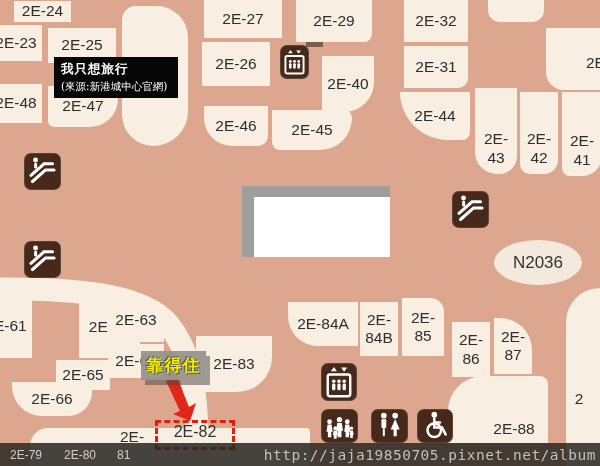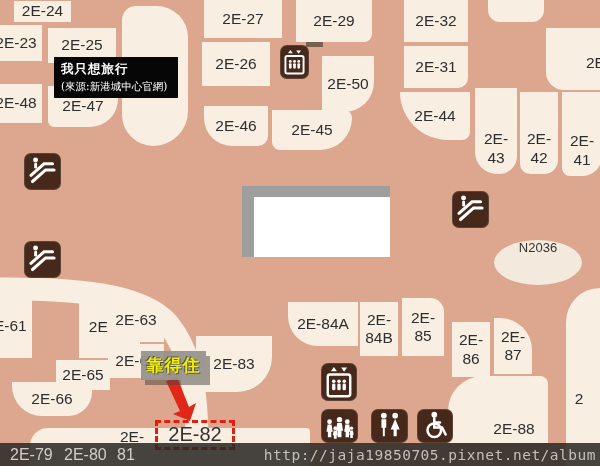--- a/index.html
+++ b/index.html
@@ -22,22 +22,22 @@
   }
   .unit.nobg{background:transparent;}
   .unit.vaend{justify-content:flex-end;padding-bottom:7px;}
   .icon{position:absolute;background:#46291A;border-radius:7px;z-index:3;
     box-shadow:inset 0 0 0 1px rgba(255,255,255,0.12);}
   .icon svg{width:100%;height:100%;display:block;}
   #atrium-shadow{position:absolute;left:242px;top:186px;width:148px;height:71px;background:#9E9E9E;z-index:2;}
   #atrium{position:absolute;left:254px;top:197px;width:136px;height:60px;background:#FFFFFF;z-index:2;}
   #room-ellipse{
     position:absolute;left:494px;top:240px;width:88px;height:45px;border-radius:50%;
-    background:#F3E9DC;z-index:2;display:flex;align-items:flex-start;justify-content:center;
-    color:#333;font-size:13px;
+    background:#F3E9DC;z-index:2;display:flex;align-items:center;justify-content:center;
+    color:#333;font-size:17px;
   }
   #annotation-box{
     position:absolute;left:54px;top:57px;width:124px;height:41px;background:#060606;z-index:8;
     color:#fff;padding:4px 7px;display:flex;flex-direction:column;justify-content:center;
     font-family:"DejaVu Serif", serif;
   }
   #annotation-box .l1{font-size:12.5px;font-weight:bold;letter-spacing:1px;}
   #annotation-box .l2{font-size:10.5px;margin-top:2px;}
   #highlight-label{
     position:absolute;left:141px;top:351px;width:65px;height:29px;z-index:10;
@@ -46,29 +46,29 @@
     display:flex;align-items:center;justify-content:center;
     color:#F2EF00;font-size:17px;font-weight:bold;letter-spacing:1px;
     text-shadow:1px 1px 0 #55544e,-1px -1px 0 #55544e;
   }
   #dashed-box{
     position:absolute;left:155px;top:420px;width:80px;height:30px;z-index:4;
     border:3px dashed #DF1F0F;background:transparent;
   }
   #dashed-box-label{
     position:absolute;left:160px;top:423px;width:70px;z-index:4;
-    text-align:center;color:#333;font-size:20px;
+    text-align:center;color:#333;font-size:16px;
   }
   #strip{
     position:absolute;left:0;top:443px;width:600px;height:23px;z-index:6;
     background:rgba(44,41,38,0.87);
   }
   .strip-label{
     position:absolute;top:1px;height:22px;line-height:22px;
-    color:#D2CDC8;font-size:16px;
+    color:#D2CDC8;font-size:12px;
   }
   #watermark{
     position:absolute;right:4px;top:2px;height:22px;line-height:21px;
     color:#C4BFBA;font-size:14.5px;letter-spacing:0.5px;
     font-family:"DejaVu Sans Mono", monospace;
   }
 </style>
 </head>
 <body>
 
@@ -106,21 +106,21 @@
       <div class="unit" style="left: 204px; top: 0px; width: 78px; height: 38px;">
         <div>2E-27</div>
       </div>
       <div class="unit" style="left: 296px; top: 0px; width: 76px; height: 42px; border-radius: 0px 0px 8px;">
         <div>2E-29</div>
       </div>
       <div class="unit" style="left: 202px; top: 42px; width: 68px; height: 44px;">
         <div>2E-26</div>
       </div>
       <div class="unit" style="left: 322px; top: 56px; width: 52px; height: 56px; border-radius: 0px 0px 30px;">
-        <div>2E-50</div>
+        <div>2E-40</div>
       </div>
       <div class="unit" style="left: 204px; top: 106px; width: 64px; height: 40px; border-radius: 0px 0px 10px 28px; text-align: center;">
         <div>2E-46</div>
       </div>
       <div class="unit" style="left: 272px; top: 110px; width: 80px; height: 40px; border-radius: 0px 10px 40px;">
         <div>2E-45</div>
       </div>
       <div class="unit" style="left: 404px; top: 0px; width: 64px; height: 42px;">
         <div>2E-32</div>
       </div>

